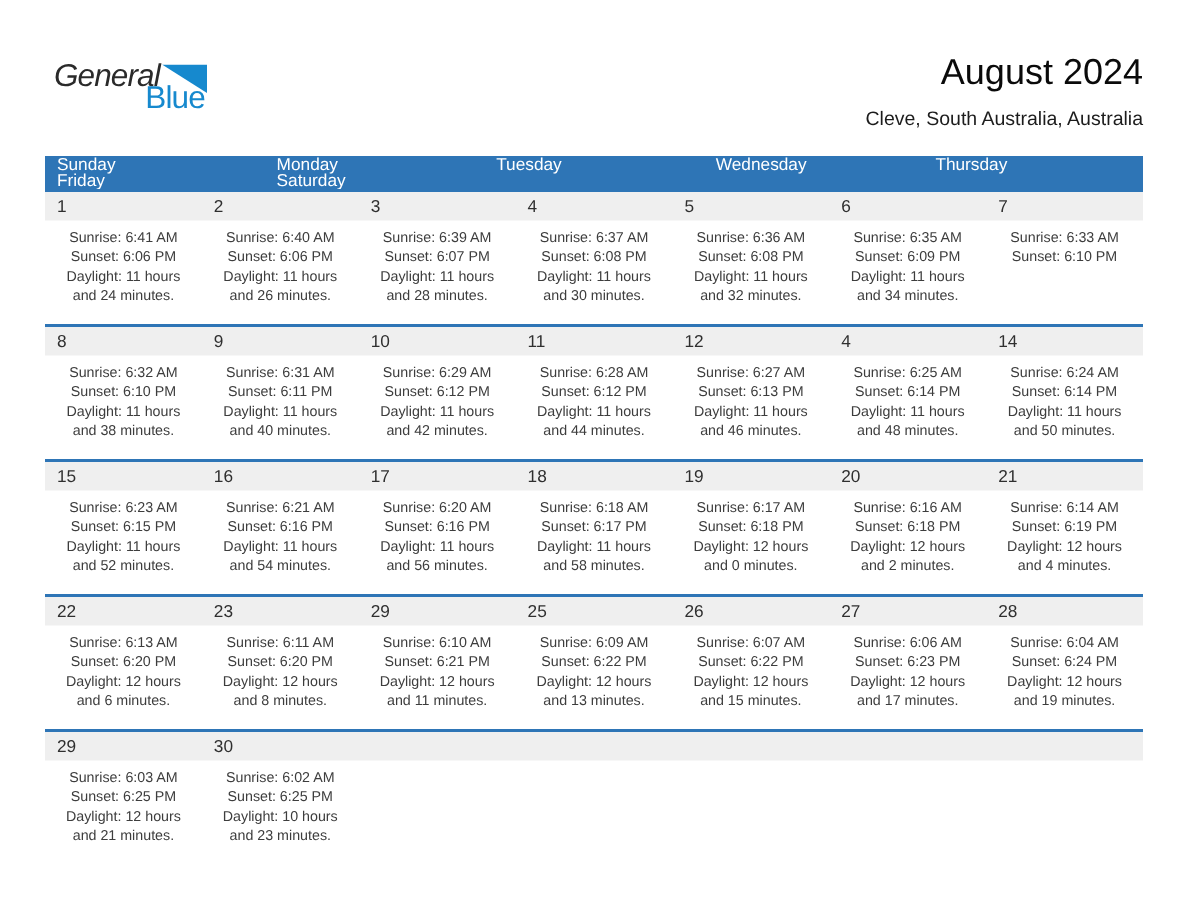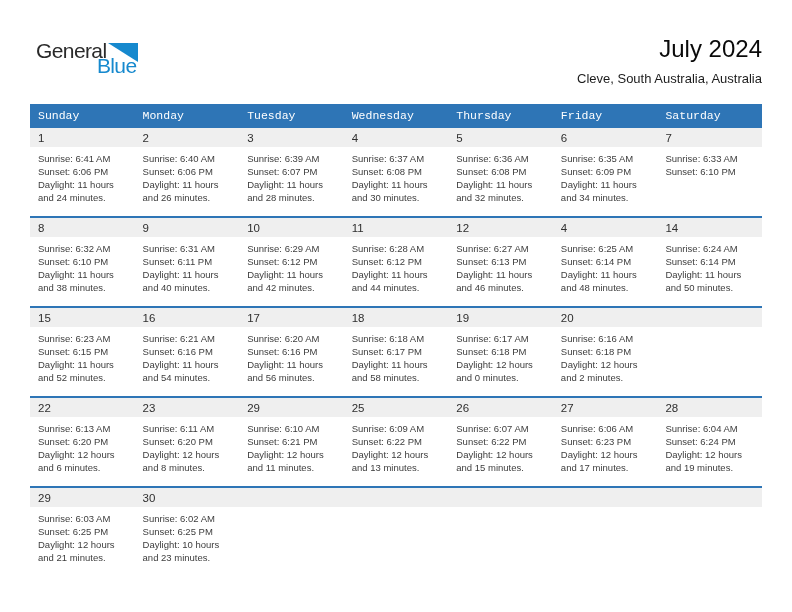--- a/index.html
+++ b/index.html
@@ -12,64 +12,64 @@
   body{
     width:792px;height:612px;
     font-family:"Liberation Sans", sans-serif;
     position:relative;overflow:hidden;
   }
   .page{position:absolute;inset:0;background:#fff;}
   .top{position:absolute;left:30px;right:30px;top:36px;height:60px;}
 
   
   .logo{position:absolute;left:6px;top:4px;}
-  .logo-row1{display:flex;align-items:flex-end;}
+  .logo-row1{display:flex;align-items:flex-end;font-style:italic;}
   .logo-general{font-size:21px;color:#2a2a2a;letter-spacing:-0.6px;line-height:22px;}
   .logo-tri{margin-left:1px;margin-top:3px;display:block;}
   .logo-row2{text-align:right;margin-top:-7px;padding-right:1px;}
   .logo-blue{font-size:21px;color:var(--logo-blue);letter-spacing:-0.6px;line-height:22px;}
 
   
   .titles{position:absolute;right:0;top:0;text-align:right;}
   .title{font-size:24px;color:#0a0a0a;line-height:26px;}
   .subtitle{font-size:13px;color:#1c1c1c;margin-top:9px;margin-left:43px;}
 
   
   .calendar{position:absolute;left:30px;top:104px;width:732px;}
   .weekday-row{
-    display:grid;grid-template-columns:repeat(7,1fr);
-    background:var(--accent);height:22px;align-items:center;font-family:Liberation Mono, monospace;
+    display:grid;grid-template-columns:repeat(5,1fr);
+    background:var(--accent);height:22px;align-items:center;
   }
   .weekday{color:#ffffff;font-size:11.5px;padding-left:8px;white-space:nowrap;overflow:hidden;}
   .week{position:relative;height:90px;border-top:2px solid var(--accent);}
   .stripe{position:absolute;left:0;right:0;top:0;height:19px;background:var(--stripe);}
   .cells{position:relative;display:grid;grid-template-columns:repeat(7,1fr);height:100%;}
   .cell{padding:0 8px 0 8px;}
   .daynum{font-size:11.5px;color:#2f2f2f;height:19px;line-height:20px;}
-  .info{margin-top:5px;font-size:9.5px;line-height:13px;color:#3d3d3d;}
+  .info{margin-top:5px;font-size:9.5px;line-height:13px;color:#3d3d3d;text-align:center;}
   .line span{white-space:normal;}
 </style>
 </head>
 <body>
 
 <div class="page">
   <div class="top">
     <div class="logo">
       <div class="logo-row1">
         <span class="logo-general">General</span>
         <svg class="logo-tri" width="30" height="19" viewBox="0 0 30 19" aria-hidden="true">
           <polygon points="0,0 30,0 30,19" fill="#1689CE"></polygon>
         </svg>
       </div>
       <div class="logo-row2">
         <span class="logo-blue">Blue</span>
       </div>
     </div>
     <div class="titles">
-      <div class="title">July 2024</div>
+      <div class="title">August 2024</div>
       <div class="subtitle">Cleve, South Australia, Australia</div>
     </div>
   </div>
 
   <div class="calendar">
     <div class="weekday-row" id="weekday-row">
         <div class="weekday">Sunday</div>
         <div class="weekday">Monday</div>
         <div class="weekday">Tuesday</div>
         <div class="weekday">Wednesday</div>
@@ -243,20 +243,28 @@
               </div>
             </div>
             <div class="cell">
               <div class="daynum">20</div>
               <div class="info">
                 <div class="line"><span>Sunrise:</span> <span>6:16 AM</span></div>
                 <div class="line"><span>Sunset:</span> <span>6:18 PM</span></div>
                 <div class="line"><span>Daylight:</span> <span>12 hours and 2 minutes.</span></div>
               </div>
             </div>
+            <div class="cell">
+              <div class="daynum">21</div>
+              <div class="info">
+                <div class="line"><span>Sunrise:</span> <span>6:14 AM</span></div>
+                <div class="line"><span>Sunset:</span> <span>6:19 PM</span></div>
+                <div class="line"><span>Daylight:</span> <span>12 hours and 4 minutes.</span></div>
+              </div>
+            </div>
           </div>
         </div>
         <div class="week">
           <div class="stripe"></div>
           <div class="cells">
             <div class="cell">
               <div class="daynum">22</div>
               <div class="info">
                 <div class="line"><span>Sunrise:</span> <span>6:13 AM</span></div>
                 <div class="line"><span>Sunset:</span> <span>6:20 PM</span></div>

